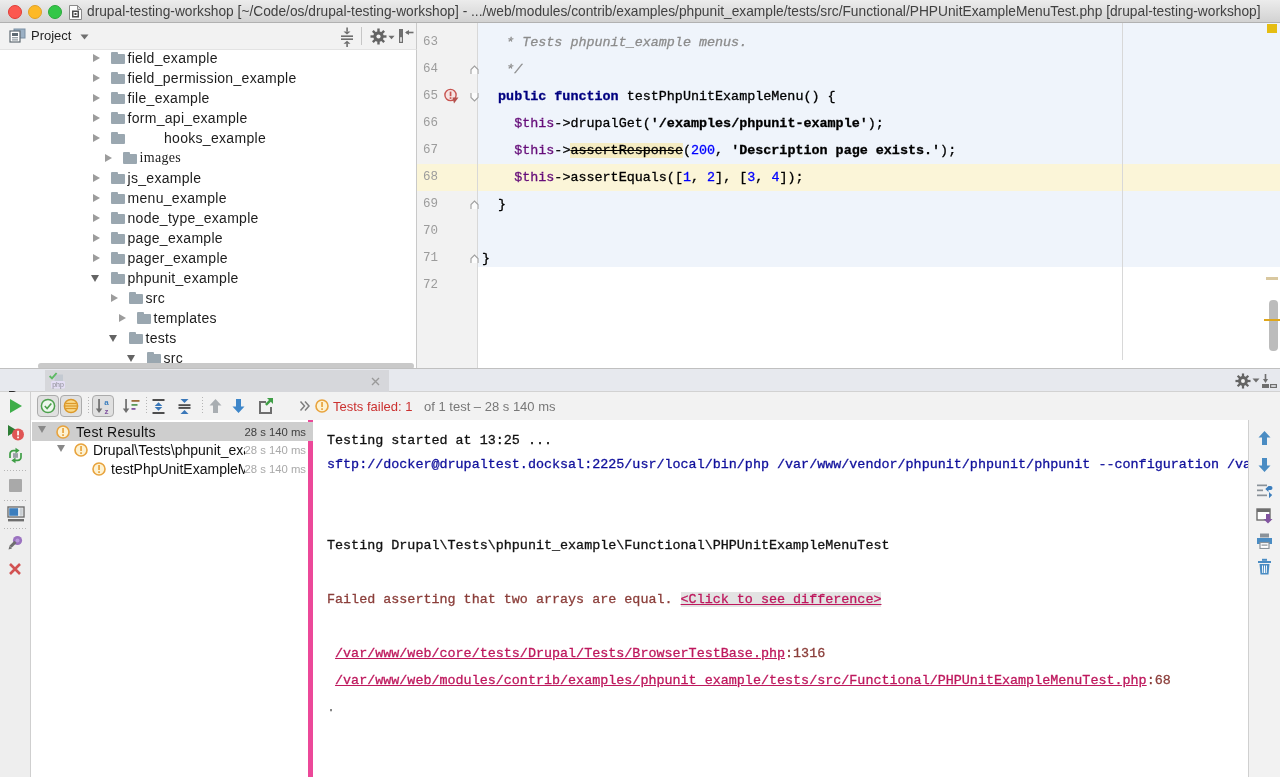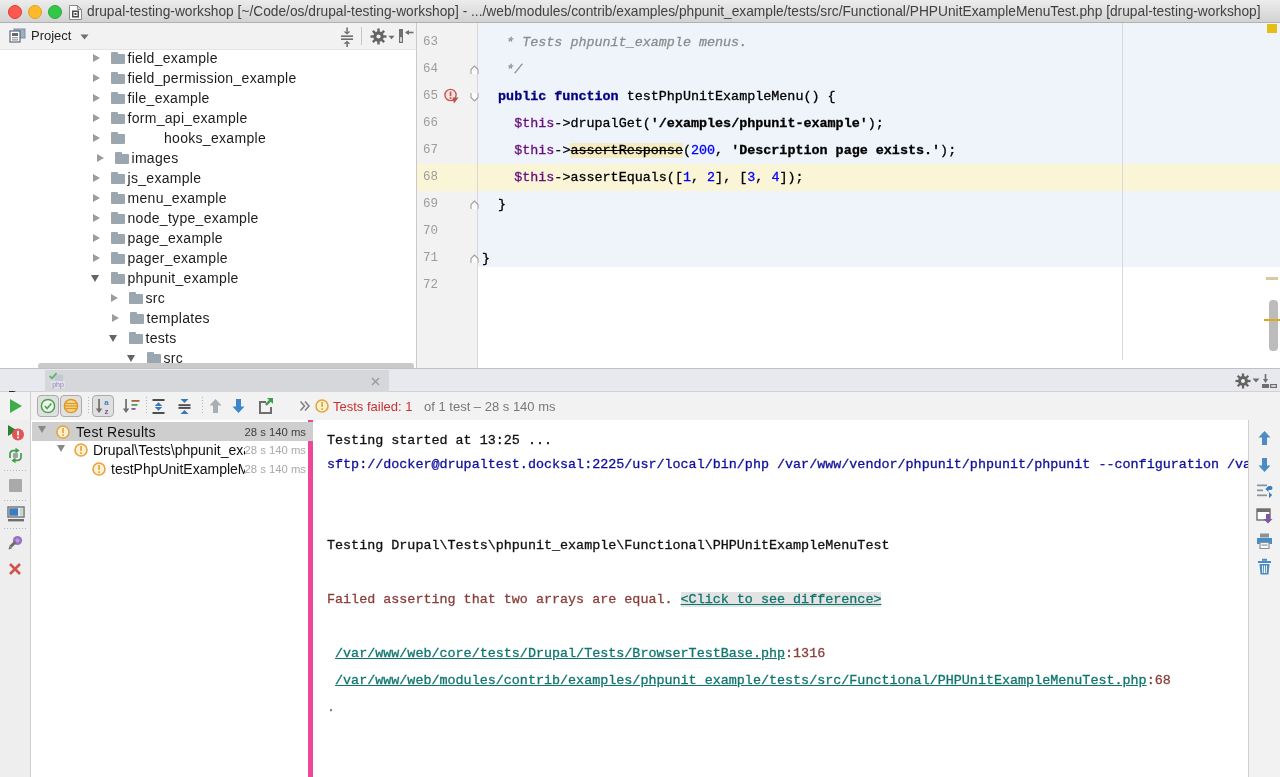--- a/index.html
+++ b/index.html
@@ -58,21 +58,21 @@
   #run-tabrow{left:0;top:368px;width:1280px;height:24px;background:#e7e9ee;
     border-top:1px solid #c0c0c0;border-bottom:1px solid #d2d2d2;box-sizing:border-box;}
   #run-toolbar{left:0;top:392px;width:1280px;height:28px;background:#f2f2f2;}
   #run-left{left:0;top:420px;width:31px;height:357px;background:#eeeeee;border-right:1px solid #cfcfcf;box-sizing:border-box;}
   #run-left-top{left:0;top:392px;width:31px;height:28px;background:#f2f2f2;border-right:1px solid #cfcfcf;box-sizing:border-box;}
   #test-tree{left:32px;top:420px;width:281px;height:357px;background:#fff;border-right:5px solid #ec4899;box-sizing:border-box;}
   #console{left:313px;top:420px;width:935px;height:357px;background:#fff;overflow:hidden;}
   #run-right{left:1248px;top:420px;width:32px;height:357px;background:#f2f2f2;border-left:1px solid #d0d0d0;box-sizing:border-box;}
   .conline{position:absolute;left:14px;font-size:13.4px;line-height:27px;height:27px;
     font-family:"Liberation Mono",monospace;white-space:pre;color:#121212;-webkit-text-stroke:0.3px;}
-  .clink{color:#0f766e;text-decoration:underline;}
+  .clink{color:#be185d;text-decoration:underline;}
   .maroon{color:#8b3e3a;}
   .navy{color:#10109c;}
   .ttime{position:absolute;right:2px;font-size:11.3px;color:#a9a9a9;}
 </style>
 </head>
 <body>
 
 <div class="abs" id="titlebar">
   <div class="light" style="left:8px;background:#fc5850;border:0.5px solid #e03c36;"></div>
   <div class="light" style="left:28px;background:#fdb927;border:0.5px solid #e0a126;"></div>
@@ -154,21 +154,21 @@
       <div class="trow" style="left:0;top:58px;width:417px;">
         <span class="arrow-c" style="left:93px;"></span>
         <span class="folder" style="left:111px;"></span>
         <span style="position:absolute;left:127.5px;">form_api_example</span>
       </div>
       <div class="trow" style="left:0;top:78px;width:417px;">
         <span class="arrow-c" style="left:93px;"></span>
         <span class="folder" style="left:111px;"></span>
         <span style="position:absolute;left:140px;margin-left:24px;">hooks_example</span>
       </div>
-      <div class="trow" style="left:4px;top:98px;width:417px;">
+      <div class="trow" style="left:12px;top:98px;width:417px;font-family:Liberation Serif, serif;">
         <span class="arrow-c" style="left:93px;"></span>
         <span class="folder" style="left:111px;"></span>
         <span style="position:absolute;left:127.5px;">images</span>
       </div>
       <div class="trow" style="left:0;top:118px;width:417px;">
         <span class="arrow-c" style="left:93px;"></span>
         <span class="folder" style="left:111px;"></span>
         <span style="position:absolute;left:127.5px;">js_example</span>
       </div>
       <div class="trow" style="left:0;top:138px;width:417px;">
@@ -194,21 +194,21 @@
       <div class="trow" style="left:0;top:218px;width:417px;">
         <span class="arrow-e" style="left:91px;"></span>
         <span class="folder" style="left:111px;"></span>
         <span style="position:absolute;left:127.5px;">phpunit_example</span>
       </div>
       <div class="trow" style="left:0;top:238px;width:417px;">
         <span class="arrow-c" style="left:111px;"></span>
         <span class="folder" style="left:129px;"></span>
         <span style="position:absolute;left:145.5px;">src</span>
       </div>
-      <div class="trow" style="left:1px;top:258px;width:499px;">
+      <div class="trow" style="left:8px;top:258px;width:499px;">
         <span class="arrow-c" style="left:111px;"></span>
         <span class="folder" style="left:129px;"></span>
         <span style="position:absolute;left:145.5px;">templates</span>
       </div>
       <div class="trow" style="left:0;top:278px;width:417px;">
         <span class="arrow-e" style="left:109px;"></span>
         <span class="folder" style="left:129px;"></span>
         <span style="position:absolute;left:145.5px;">tests</span>
       </div>
       <div class="trow" style="left:0;top:298px;width:417px;">

